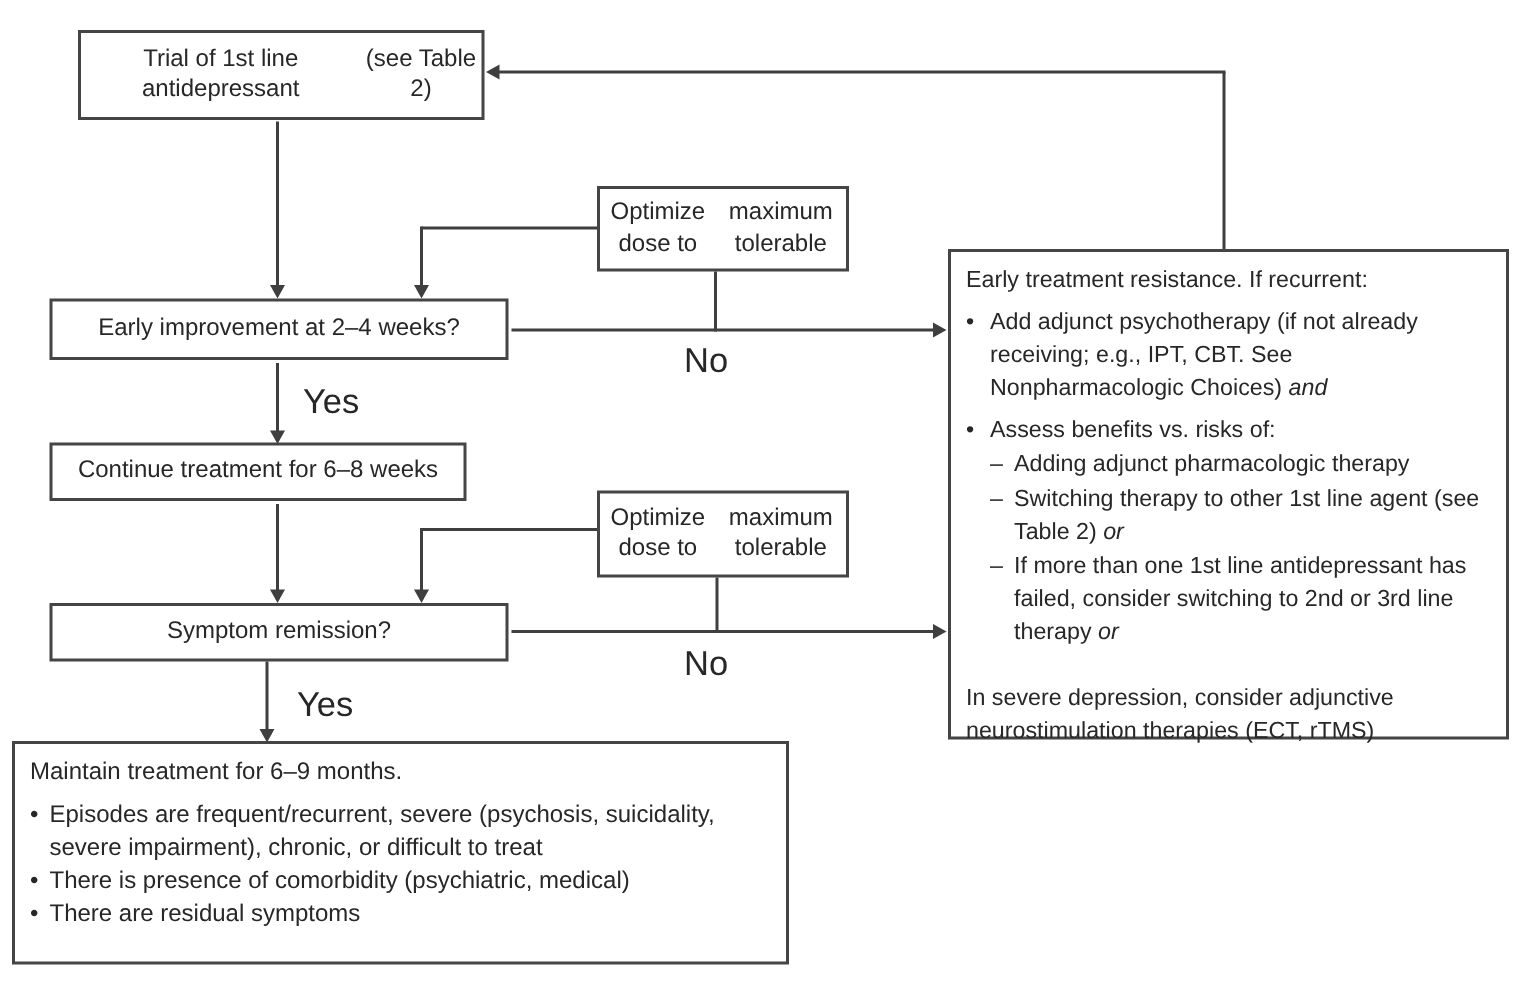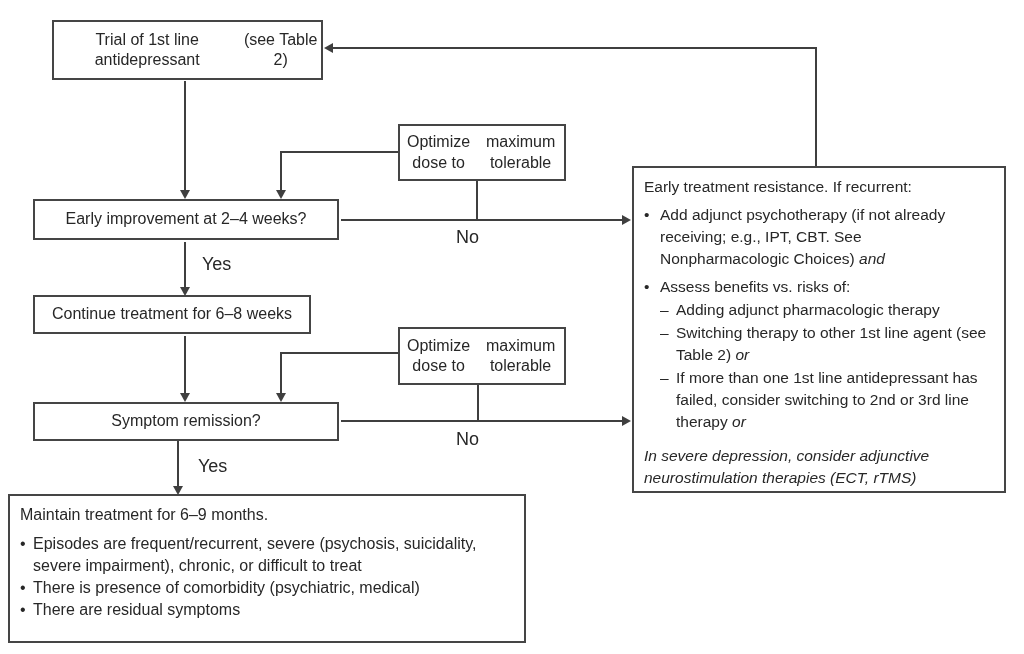--- a/index.html
+++ b/index.html
@@ -9,32 +9,32 @@
        align-items:center;justify-content:center;text-align:center;font-size:16px;line-height:1.28;box-sizing:border-box;}
   .panel{position:absolute;border:2px solid #454545;background:#fff;font-size:15.5px;line-height:1.42;
          padding:8px 10px;box-sizing:border-box;text-align:left;}
   .vline,.hline{position:absolute;background:#3f3f3f;}
   .vline{width:2px;}
   .hline{height:2px;}
   .arr{position:absolute;width:0;height:0;}
   .arr-down{border-left:5px solid transparent;border-right:5px solid transparent;border-top:9px solid #3f3f3f;}
   .arr-right{border-top:5px solid transparent;border-bottom:5px solid transparent;border-left:9px solid #3f3f3f;}
   .arr-left{border-top:5px solid transparent;border-bottom:5px solid transparent;border-right:9px solid #3f3f3f;}
-  .lbl{position:absolute;font-size:18px;color:#272727;}
+  .lbl{position:absolute;font-size:23px;color:#272727;}
   .row{display:flex;margin-top:6px;}
   .row .marker{flex:none;width:16px;}
   .subrow{display:flex;margin-left:16px;margin-top:1px;}
   .subrow .marker{flex:none;width:16px;}
   .txt{flex:1;}
   em{font-style:italic;}
   .mb-head{margin:0;}
   .mb-bullets{margin-top:7px;}
   .mb-row{display:flex;}
   .mb-row .marker{flex:none;width:13px;}
-  .footer-p{margin-top:12px;font-style:italic;}
+  .footer-p{margin-top:22px;}
 </style>
 </head>
 <body>
 
 <div class="stage">
 
   <div class="box" style="left:52px;top:20px;width:271px;height:60px;">
     <div>Trial of 1st line antidepressant</div>
     <div>(see Table 2)</div>
   </div>

